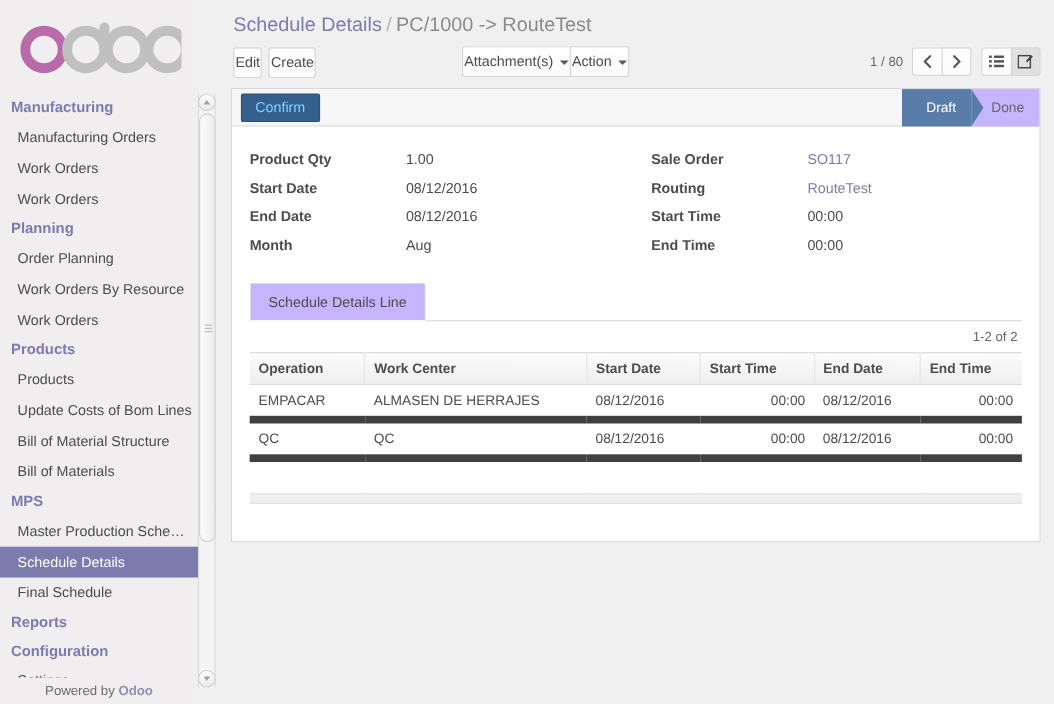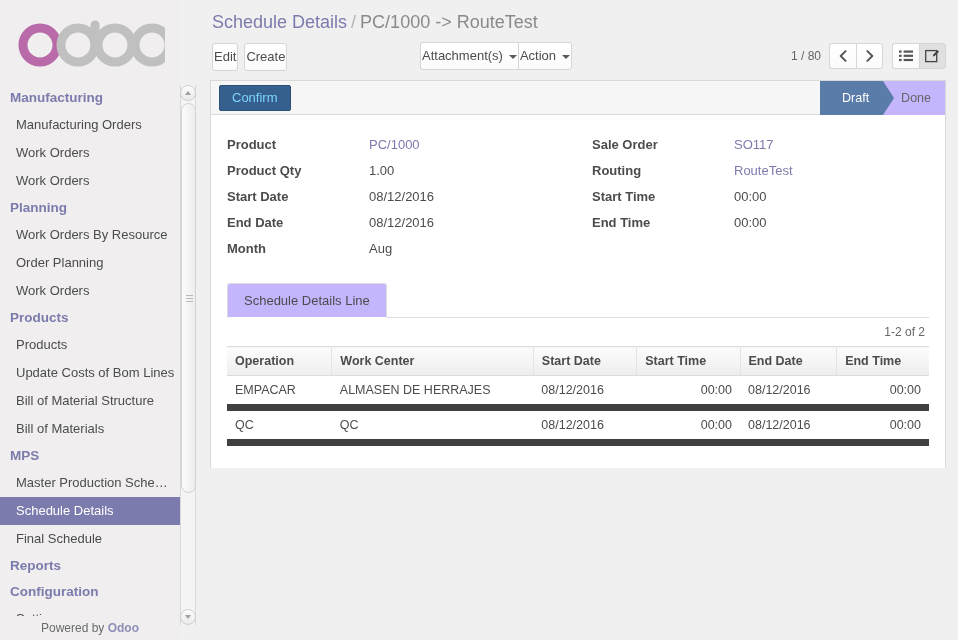--- a/index.html
+++ b/index.html
@@ -88,21 +88,21 @@
     background: linear-gradient(to right,#fbfbfb,#ededed);
     border: 1px solid #d2d2d2;
     border-radius: 8px;
   }
   .sb-grip { position:absolute; left:4px; top:50%; margin-top:-3px; width:7px; height:6px; }
   .sb-grip i { display:block; height:1px; background:#b9b9b9; margin-bottom:2px; }
 
   
   #main {
     flex: 1 1 auto;
-    height: 468px;
+    height: 640px;
     background: #f0f0f0;
     position: relative;
     overflow: hidden;
     padding-left: 18px;
     border-radius: 18px;
   }
   .breadcrumb {
     padding: 10px 0 0 14px;
     font-size: 18px;
     line-height: 24px;
@@ -315,22 +315,22 @@
     </div>
 
     <div class="menu">
 
       <div class="menu-section">Manufacturing</div>
       <div class="menu-item">Manufacturing Orders</div>
       <div class="menu-item">Work Orders</div>
       <div class="menu-item">Work Orders</div>
 
       <div class="menu-section">Planning</div>
+      <div class="menu-item">Order Planning</div>
       <div class="menu-item">Work Orders By Resource</div>
-      <div class="menu-item">Order Planning</div>
       <div class="menu-item">Work Orders</div>
 
       <div class="menu-section">Products</div>
       <div class="menu-item">Products</div>
       <div class="menu-item">Update Costs of Bom Lines</div>
       <div class="menu-item">Bill of Material Structure</div>
       <div class="menu-item">Bill of Materials</div>
 
       <div class="menu-section">MPS</div>
       <div class="menu-item">Master Production Sche…</div>
@@ -423,24 +423,20 @@
         <div class="status-steps">
           <div class="step active">Draft</div>
           <div class="step">Done</div>
         </div>
       </div>
 
       <div class="sheet-body">
 
         <div class="form-cols">
           <div class="form-col left">
-            <div class="frow">
-              <div class="flabel">Product</div>
-              <div class="fval link">PC/1000</div>
-            </div>
             <div class="frow">
               <div class="flabel">Product Qty</div>
               <div class="fval">1.00</div>
             </div>
             <div class="frow">
               <div class="flabel">Start Date</div>
               <div class="fval">08/12/2016</div>
             </div>
             <div class="frow">
               <div class="flabel">End Date</div>

